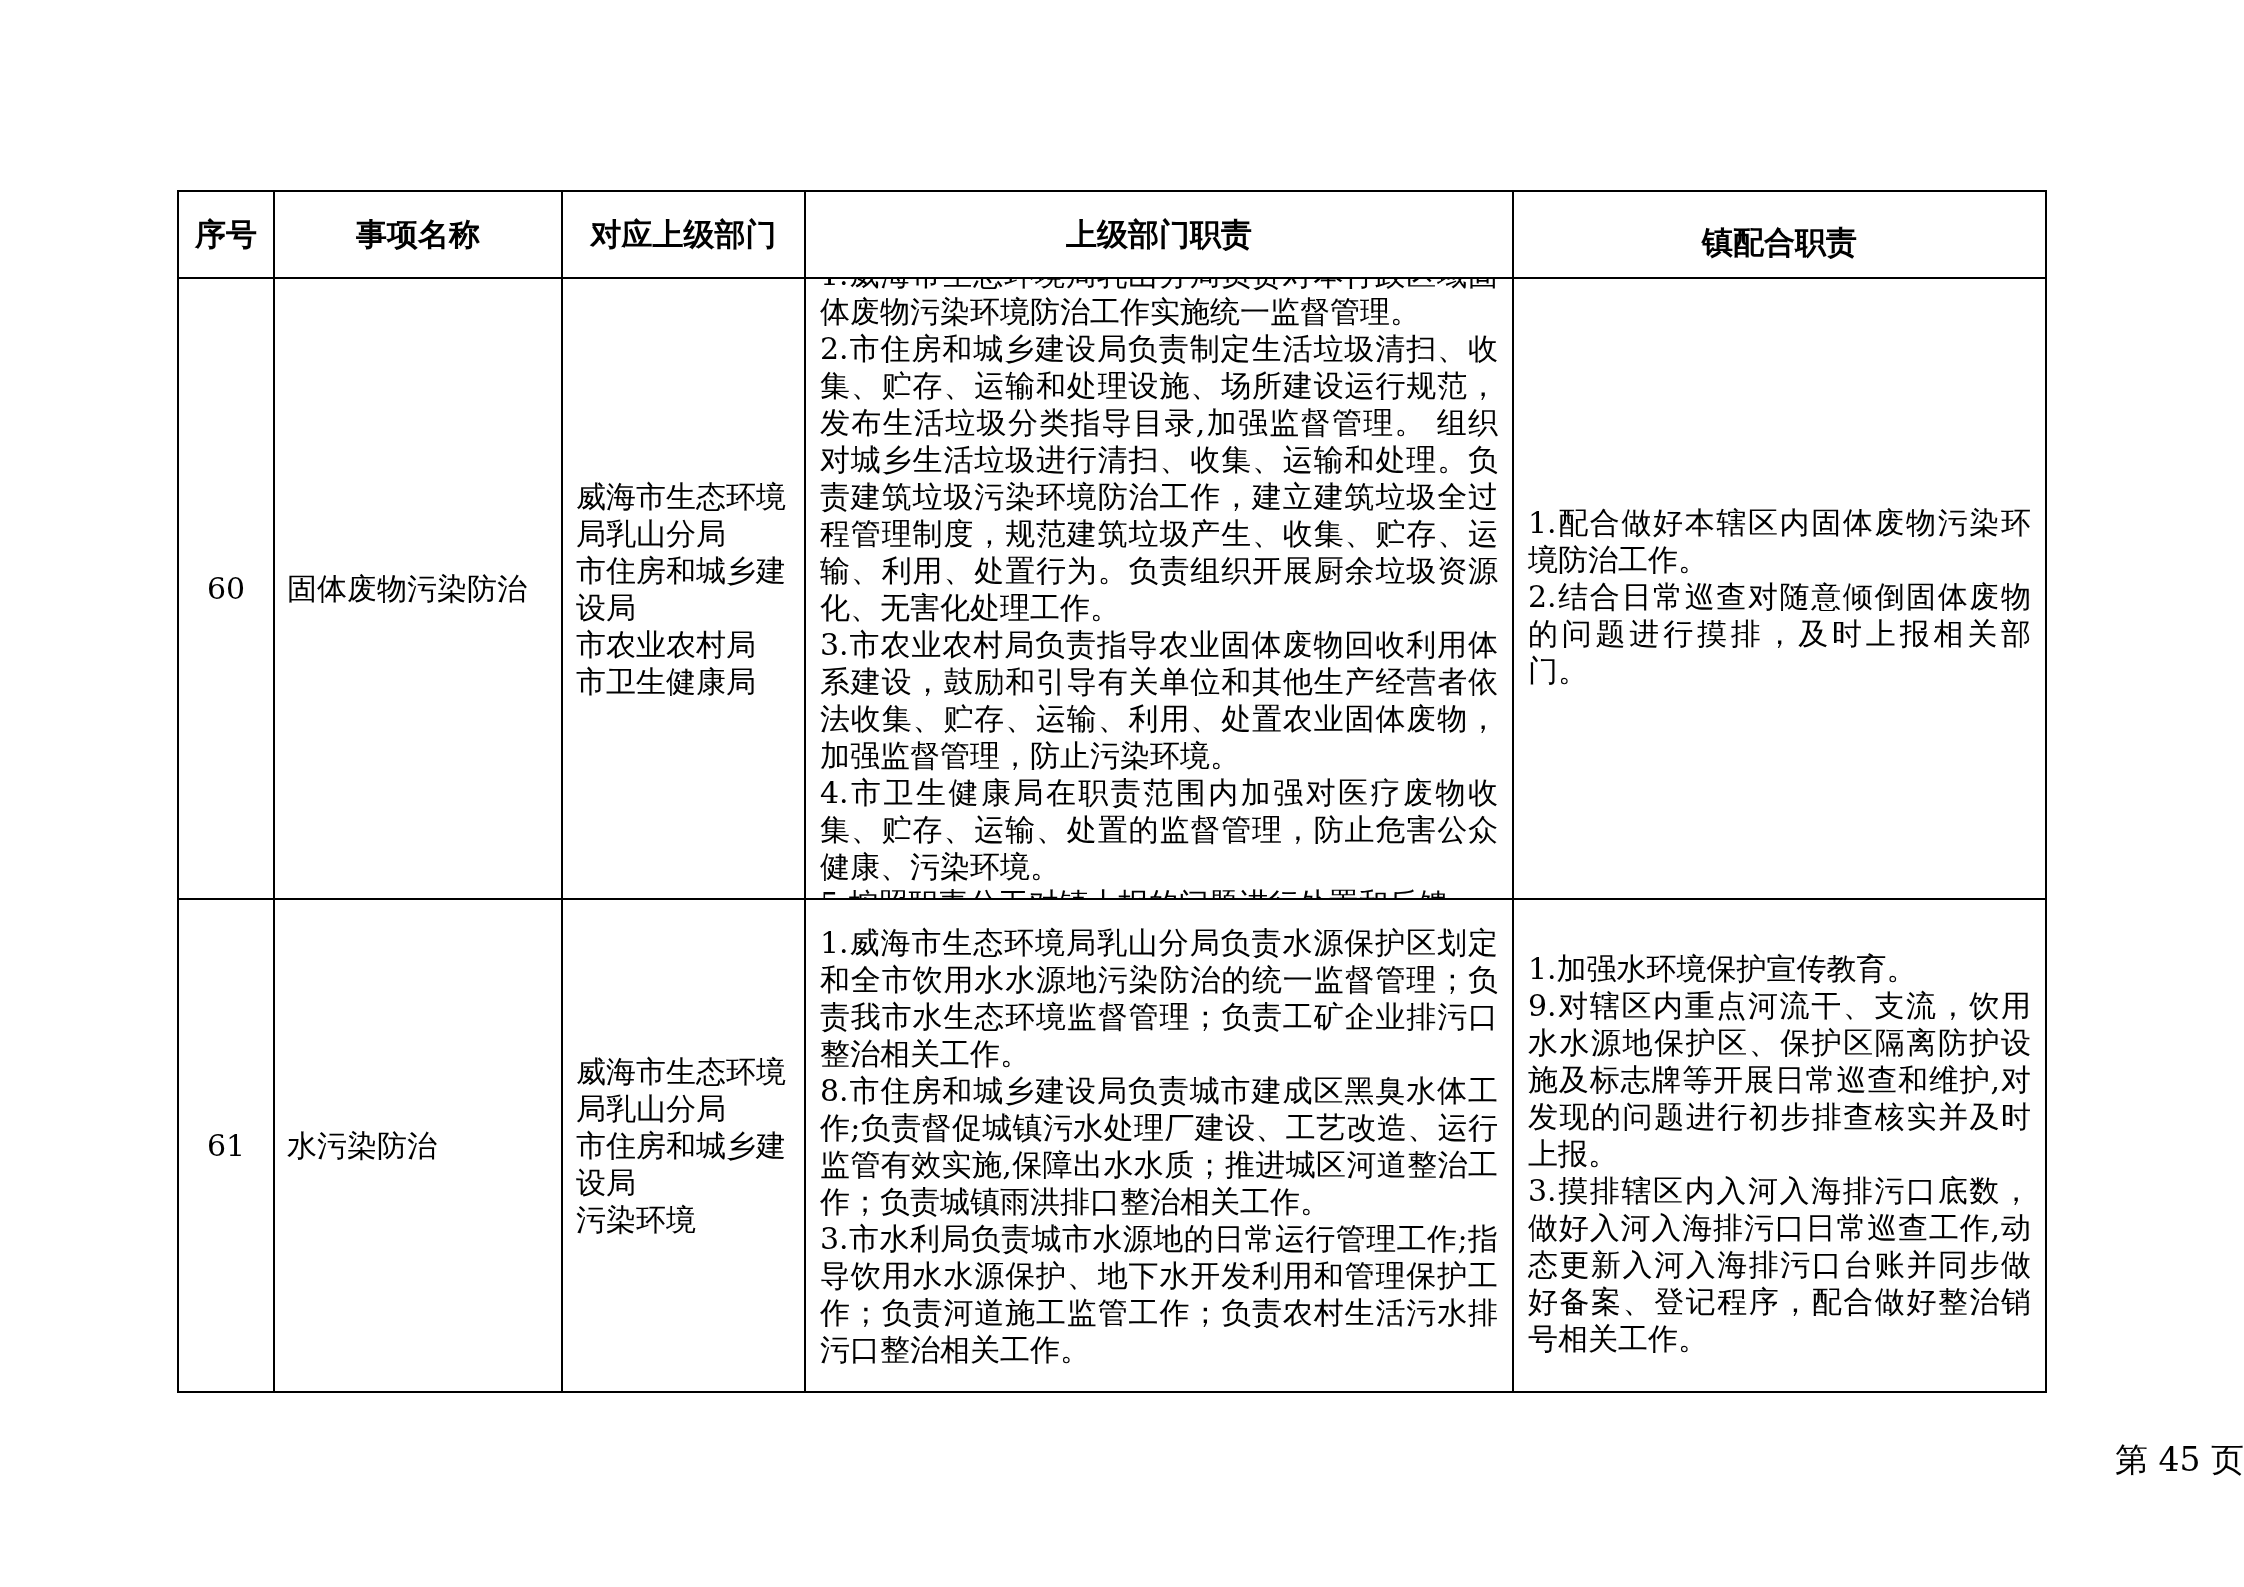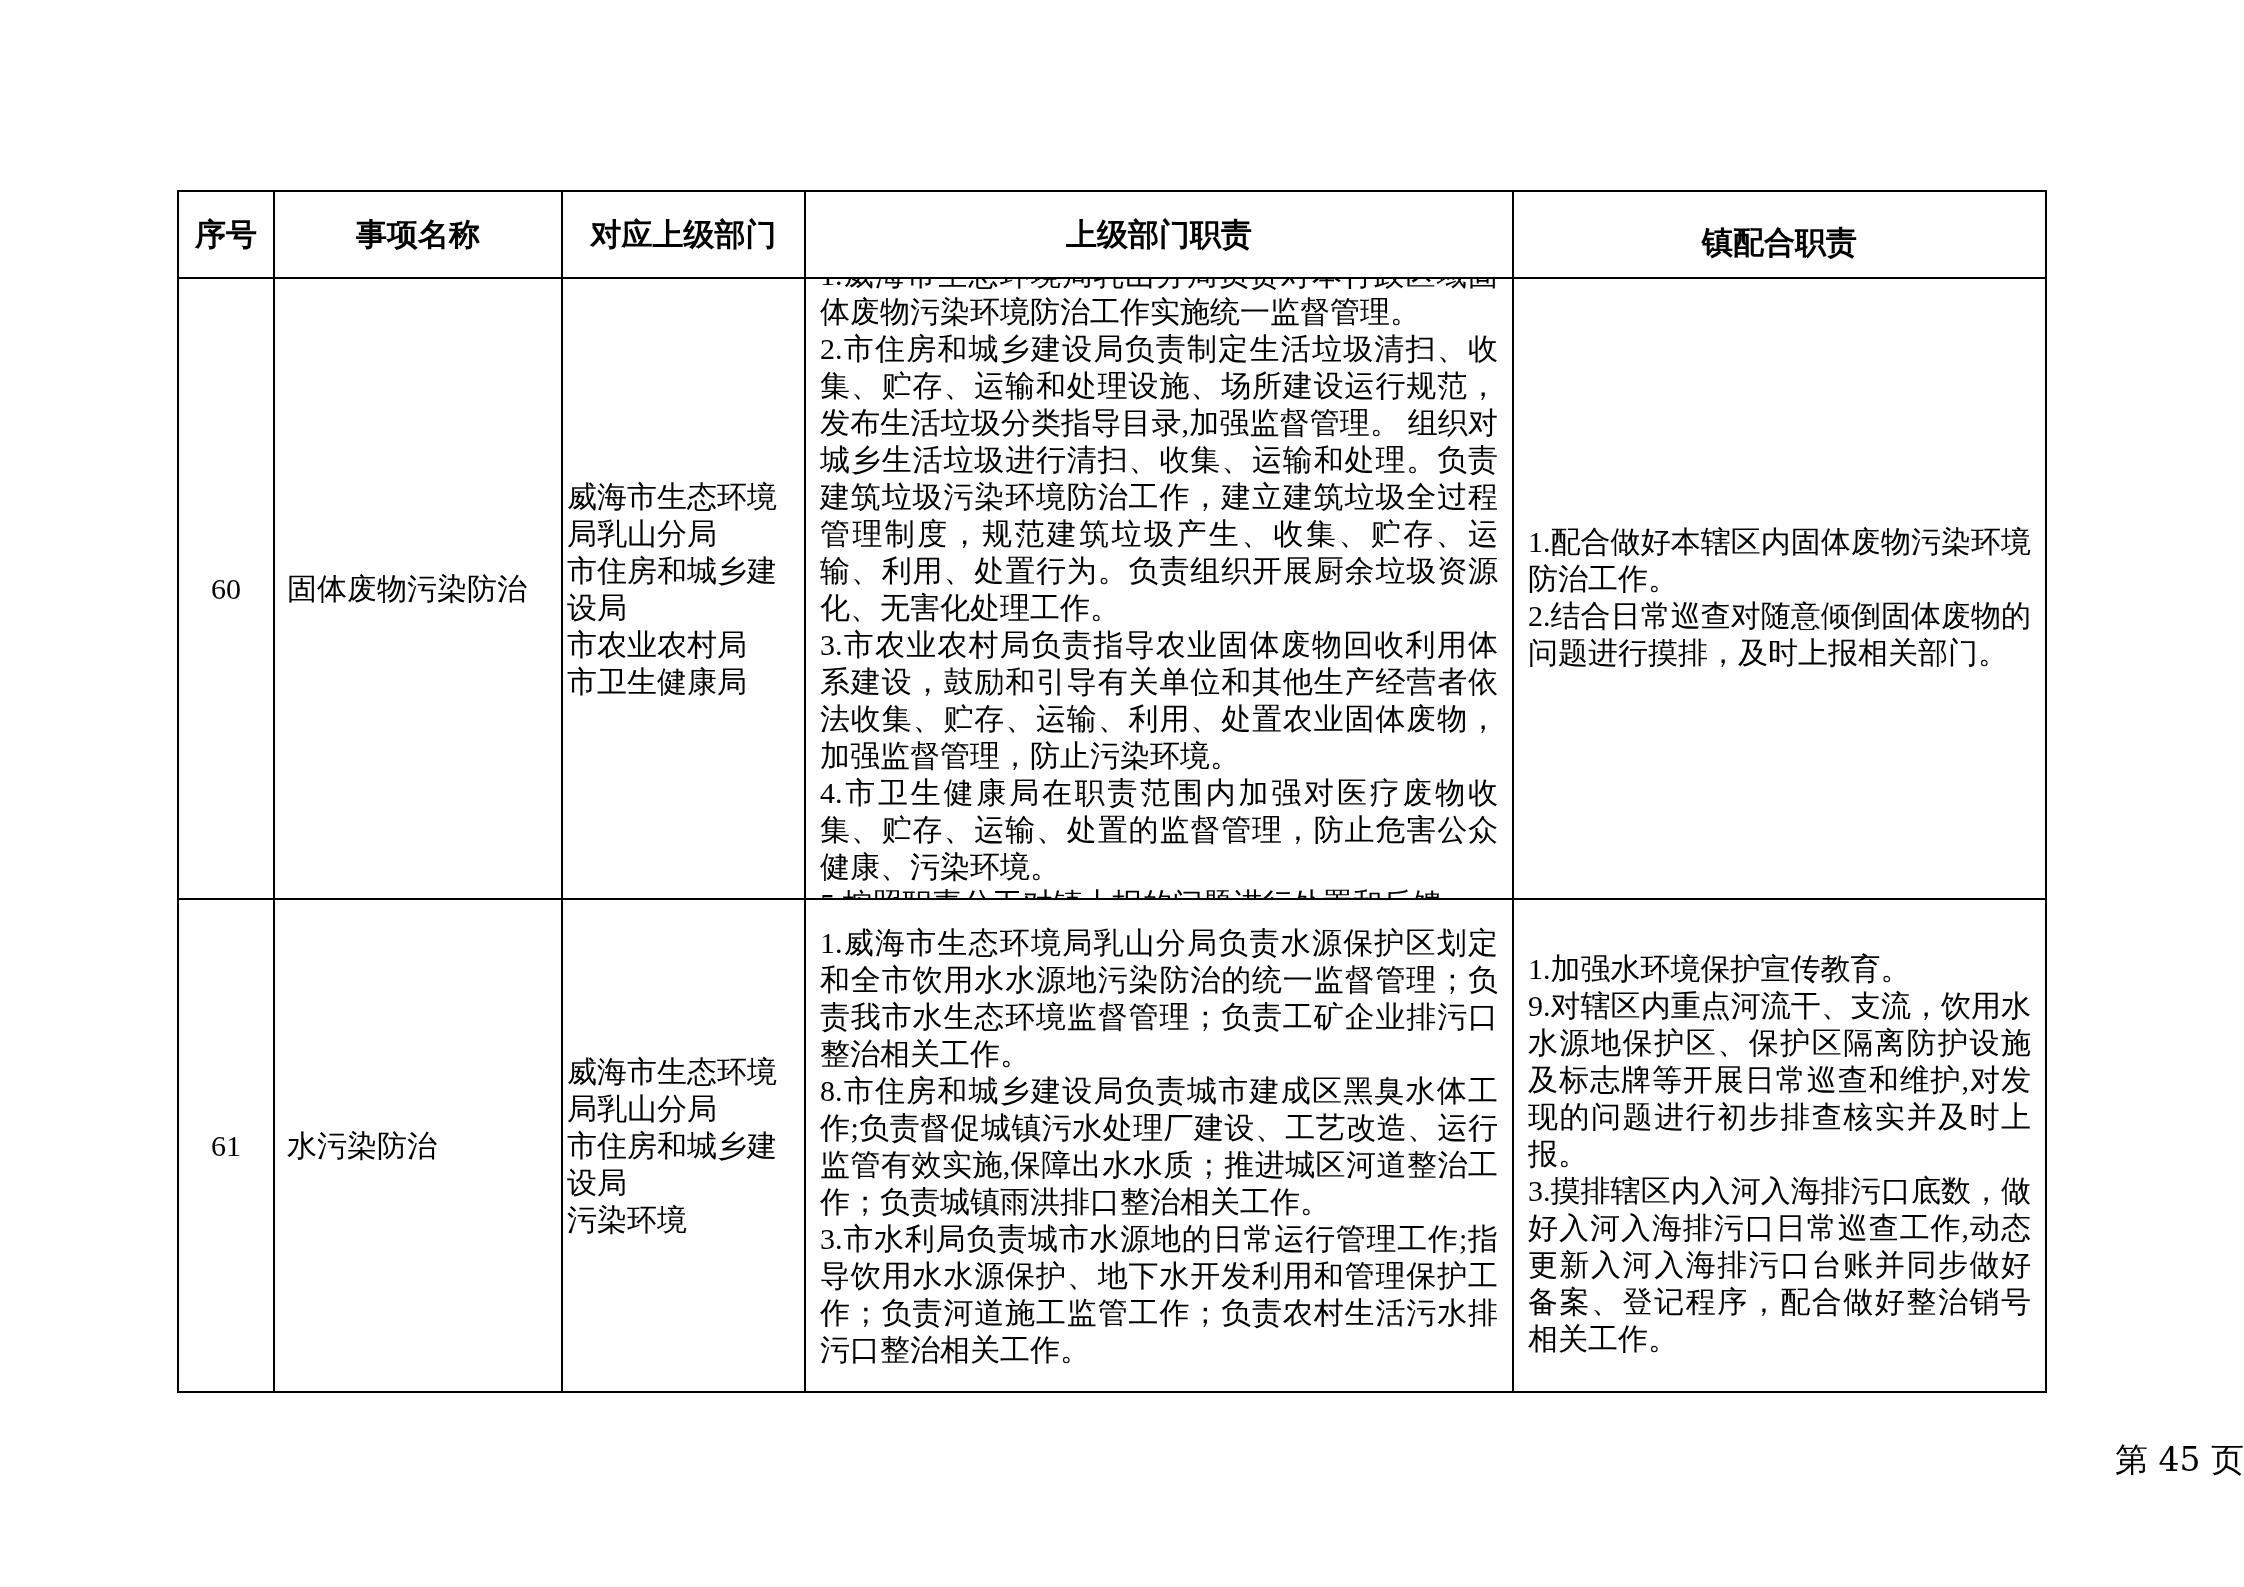--- a/index.html
+++ b/index.html
@@ -21,26 +21,25 @@
   .trow { display:flex; border-bottom:2px solid #000; box-sizing:border-box; }
   .trow:last-child { border-bottom:none; }
   .cell {
     box-sizing:border-box;
     border-right:2px solid #000;
     display:flex;
     align-items:center;
     font-size:30px;
     line-height:37px;
     overflow:hidden;
-    font-family:Liberation Serif, serif;
   }
   .cell:last-child { border-right:none;margin-top:16px; }
   .c1 { width:96px;  justify-content:center; text-align:center; }
   .c2 { width:288px; padding:0 12px; }
-  .c3 { width:243px; padding:0 4px; }
+  .c3 { width:243px; padding:0 13px; }
   .c4 { width:708px; padding:10px 14px; }
   .c5 { flex:1;      padding:10px 14px; }
   .header-row { height:87px; }
   .header-row .cell {
     font-weight:bold;
     justify-content:center;
     text-align:center;
     padding:0;
     font-size:31px;
   }

